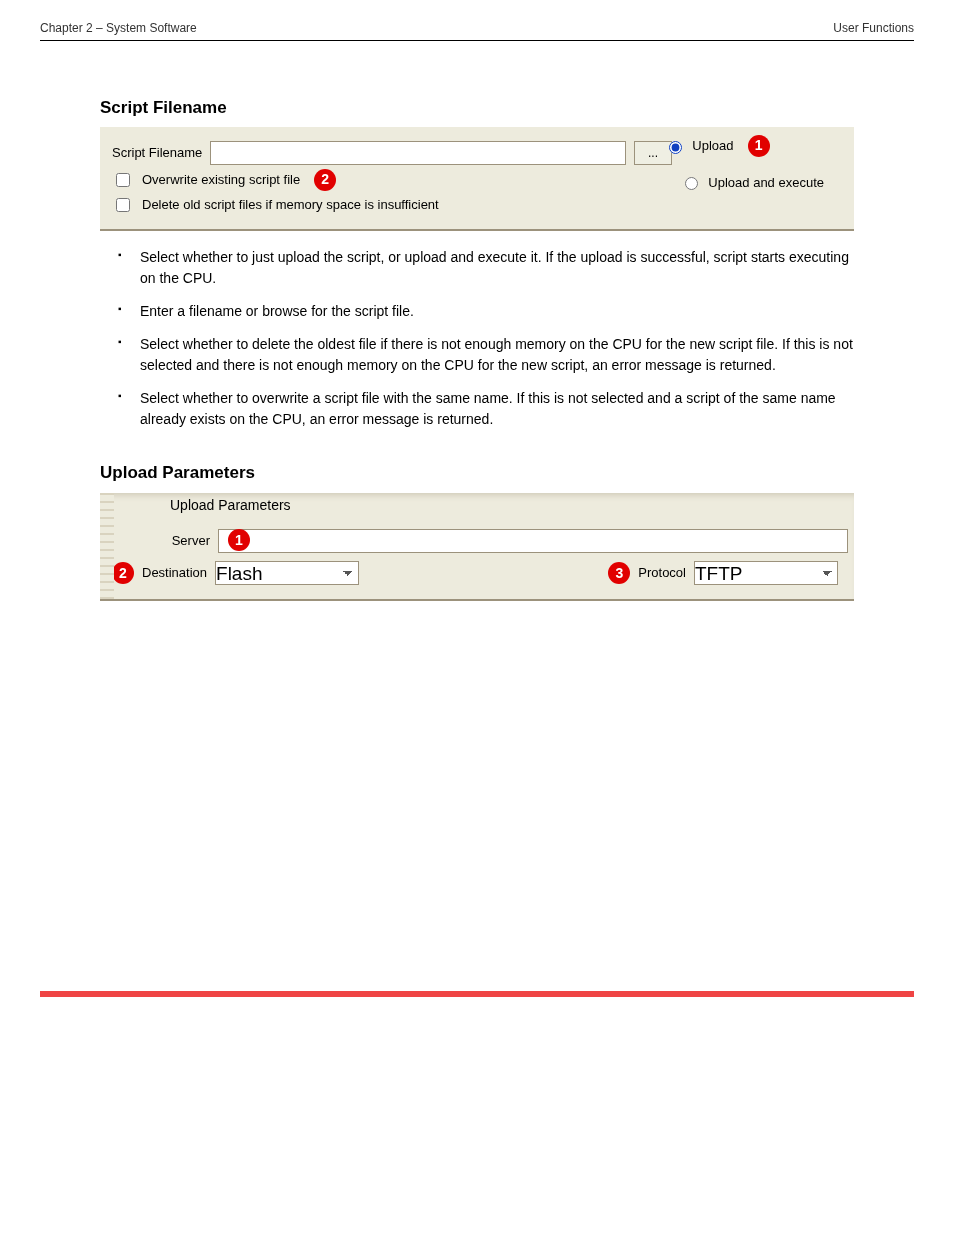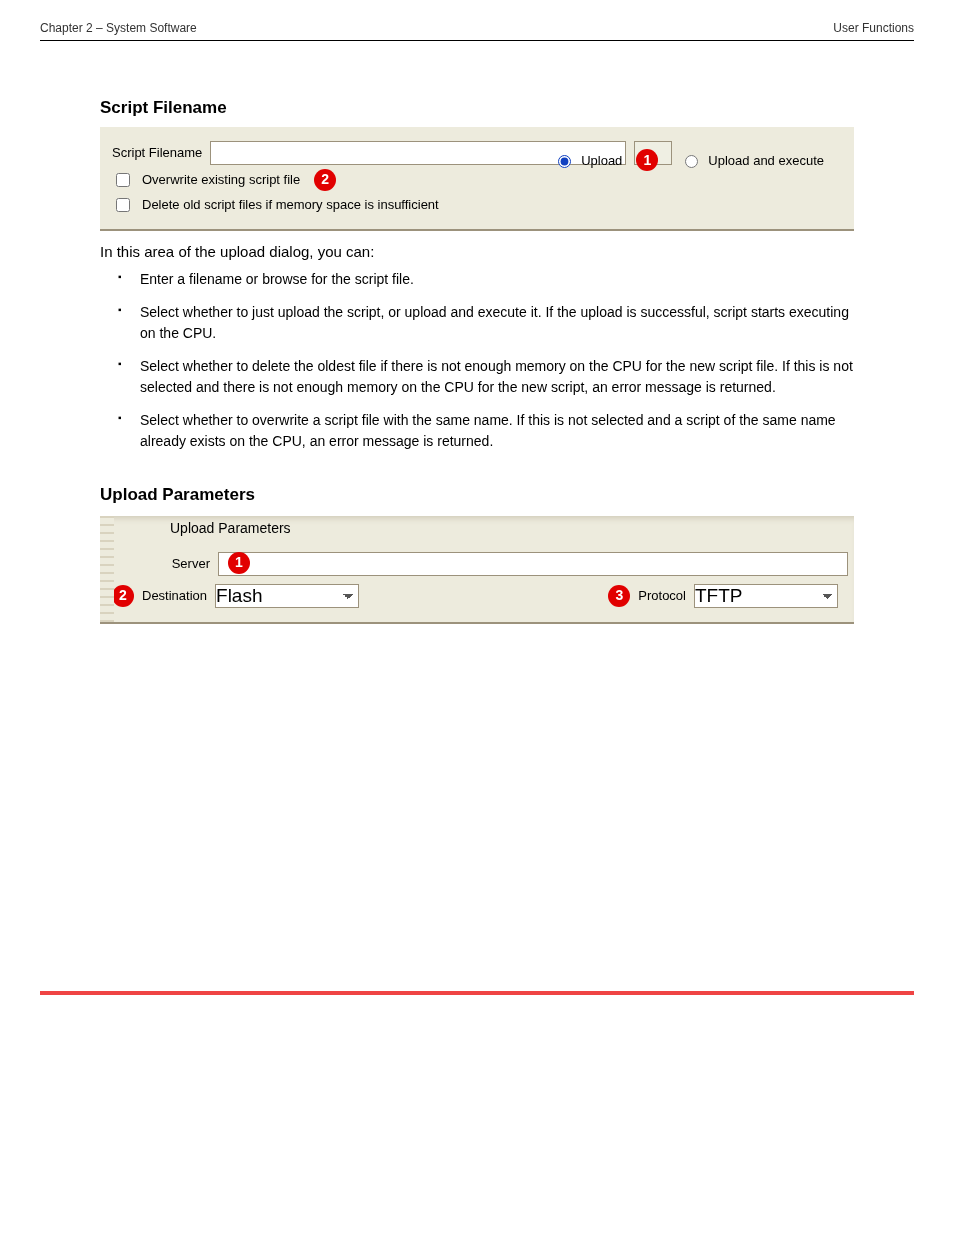--- a/index.html
+++ b/index.html
@@ -1,33 +1,33 @@
 <!DOCTYPE html>
 <html><head>
 <meta charset="utf-8">
 <style>
   html,body{margin:0;padding:0;background:#fff;font-family:Arial,Helvetica,sans-serif;font-size:14px;color:#000;line-height:1.5}
   .page{width:954px;margin:0 auto;box-sizing:border-box;padding:40px 40px 0 40px}
-  .sheet{border-top:1px solid #000;border-bottom:4px solid #ef4444;padding:30px 0 20px 0;min-height:900px;position:relative}
+  .sheet{border-top:1px solid #000;border-bottom:6px solid #ef4444;padding:30px 0 20px 0;min-height:900px;position:relative}
   .head-line{font-size:12px;color:#333;position:absolute;top:-22px}
   .head-left{left:0}
   .head-right{right:0}
   .foot-line{font-size:11px;color:#888;position:absolute;bottom:-20px}
   .foot-left{left:0}
   .foot-right{right:0}
   h3.sub{font-size:17px;font-weight:bold;margin:24px 0 6px 60px}
   
   .panel1{margin:6px 60px 10px 60px;background:#edebdd;border-bottom:2px solid #9c927c;padding:10px 12px 10px 12px;font-size:13px;position:relative}
   .row{display:flex;align-items:center;gap:8px;margin:4px 0}
   .row label{white-space:nowrap}
   .txt{flex:1;height:22px;border:1px solid #9c927c;background:#fff;font-size:13px;padding:0 4px}
   .browse{width:38px;height:24px;border:1px solid #9c927c;background:#efefe3;font-size:12px;cursor:pointer}
   .chk{width:14px;height:14px;margin-right:4px;accent-color:#555}
   .radio{width:13px;height:13px;accent-color:#1040c0;margin-right:2px}
-  .p1-right{position:absolute;right:14px;top:8px;display:flex;flex-direction:row;gap:6px;font-size:13px}
+  .p1-right{position:absolute;right:14px;top:8px;display:flex;flex-direction:column;font-size:13px}
   .p1-left{max-width:560px}
   
   .badge{display:inline-flex;width:22px;height:22px;border-radius:50%;background:#e10000;color:#fff;font-weight:bold;align-items:center;justify-content:center;font-size:14px;margin-left:6px;vertical-align:middle}
   
   .instr{margin:8px 60px 0 60px;font-size:15px}
   ul.bul{list-style:none;padding:0;margin:0 60px 0 60px}
   ul.bul>li{position:relative;padding:6px 0 6px 40px}
   ul.bul>li:before{content:"\25AA";position:absolute;left:18px;top:6px;font-size:10px}
   
   .panel2wrap{margin:8px 60px 10px 60px;position:relative}
@@ -73,24 +73,23 @@
           <span>Upload</span>
           <span class="badge">1</span>
         </label>
         <label class="row" style="margin:16px">
           <input type="radio" class="radio" name="upl" style="">
           <span>Upload and execute</span>
         </label>
       </div>
     </div>
 
-    <div class="instr">In this area of the upload dialog, you can:</div>
     <ul class="bul">
+      <li><span>Select whether to just upload the script, or upload and execute it. If the upload is successful, script starts executing on the CPU.</span></li>
       <li><span>Enter a filename or browse for the script file.</span></li>
-      <li><span>Select whether to just upload the script, or upload and execute it. If the upload is successful, script starts executing on the CPU.</span></li>
       <li><span>Select whether to delete the oldest file if there is not enough memory on the CPU for the new script file. If this is not selected and there is not enough memory on the CPU for the new script, an error message is returned.</span></li>
       <li><span>Select whether to overwrite a script file with the same name. If this is not selected and a script of the same name already exists on the CPU, an error message is returned.</span></li>
     </ul>
 
     <h3 class="sub">Upload Parameters</h3>
 
     <div class="panel2wrap">
       <div class="panel2">
         <div class="sidebar2"></div>
         <span class="fieldsetlbl">Upload Parameters</span>

